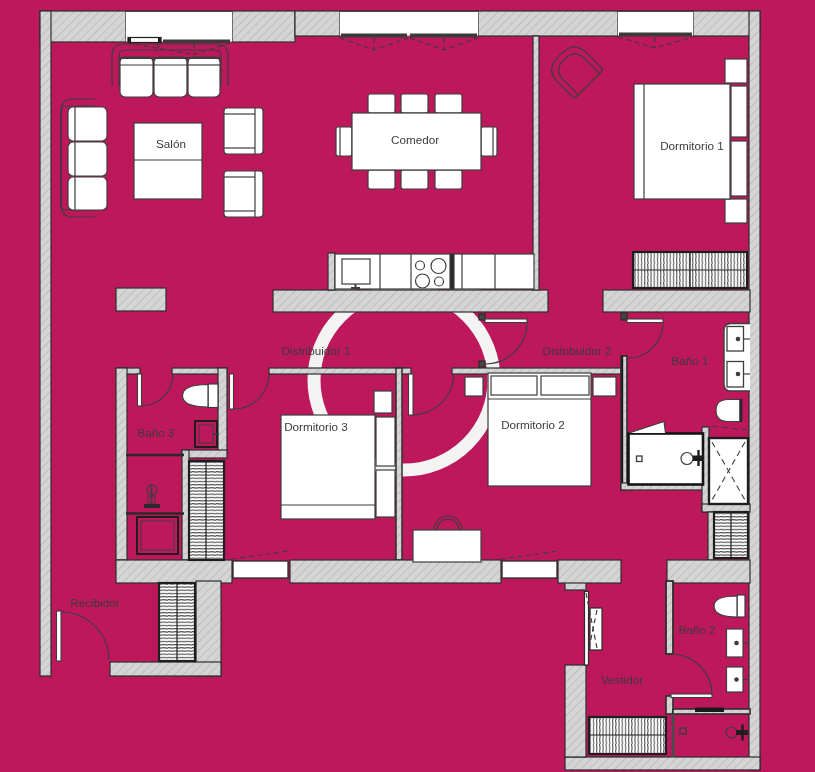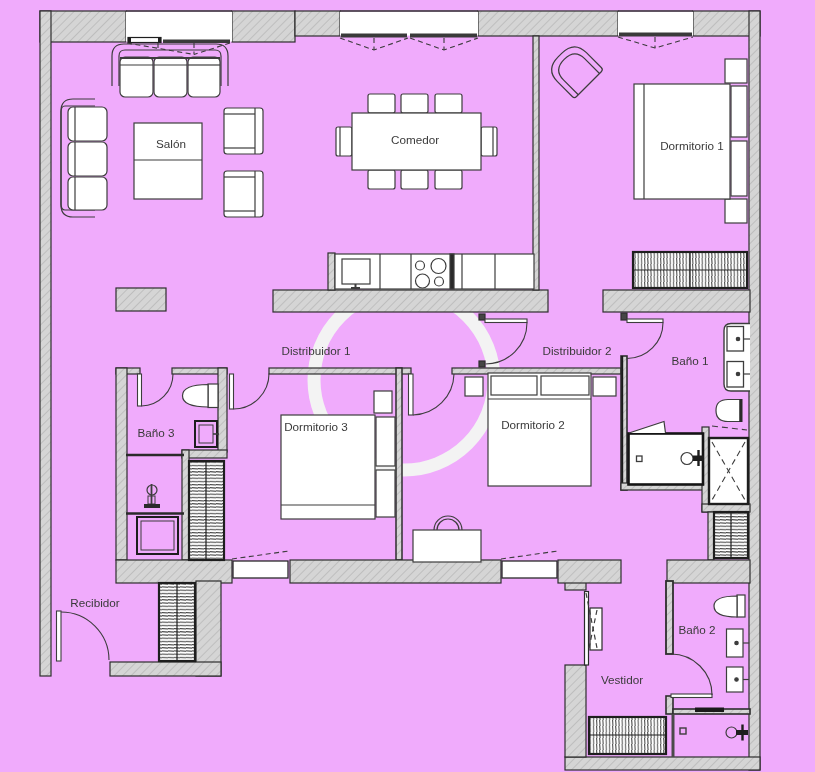--- a/index.html
+++ b/index.html
@@ -1,16 +1,16 @@
 <!DOCTYPE html>
 <html><head>
 <meta charset="utf-8">
 <style>
   html,body{margin:0;padding:0;background:#ffffff;}
-  .wrap{width:815px;height:772px;position:relative;background:#f0abfc;overflow:hidden;text-align:center;}
+  .wrap{width:815px;height:772px;position:relative;background:#be185d;overflow:hidden;text-align:center;}
   text{font-family:"Liberation Sans",sans-serif;fill:#3a3a3a;font-size:11.7px;}
 </style>
 </head>
 <body>
 <div class="wrap">
 <svg width="815" height="772" viewBox="0 0 815 772" xmlns="http://www.w3.org/2000/svg">
 <defs>
   <pattern id="h" patternUnits="userSpaceOnUse" width="6" height="6" patternTransform="rotate(45)">
     <rect width="6" height="6" fill="#d5d5d5"></rect>
     <line x1="0" y1="0" x2="0" y2="6" stroke="#b4b4b4" stroke-width="1.4"></line>

